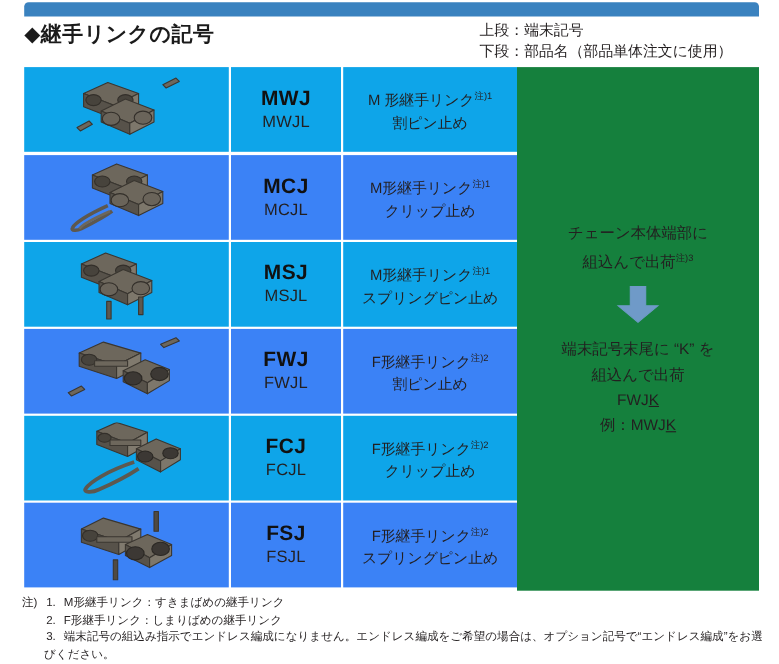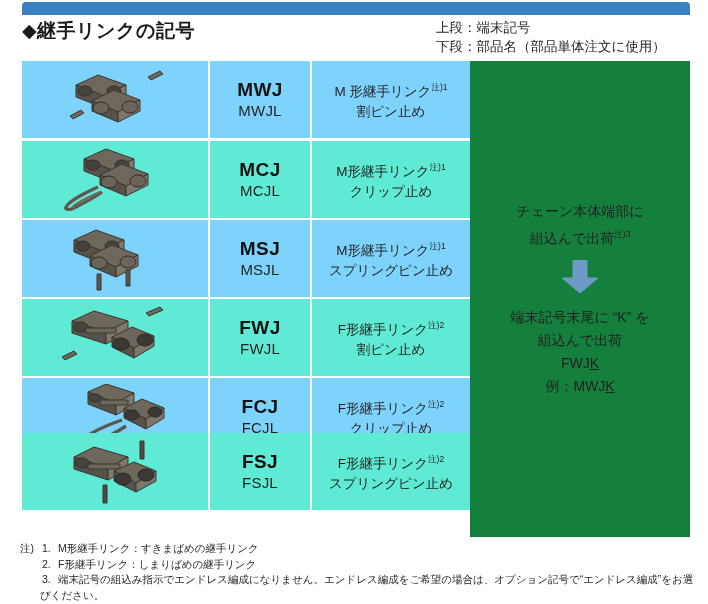--- a/index.html
+++ b/index.html
@@ -34,22 +34,22 @@
   .table{
     position:absolute;left:22px;top:61px;width:668px;height:476px;
   }
   .rows{
     position:absolute;left:0;top:0;width:448px;height:476px;
   }
   .row{
     position:absolute;left:0;width:448px;height:77px;
     display:flex;
   }
-  .row.dark .cell{background:#7dd3fc;}
-  .row.light .cell{background:#5eead4;}
+  .row.dark .cell{background:#0ea5e9;}
+  .row.light .cell{background:#3b82f6;}
   .cell{
     position:relative;
     display:flex;align-items:center;justify-content:center;
   }
   .cell-img{width:186px;}
   .cell-code{width:100px;flex-direction:column;margin-left:2px;}
   .cell-desc{width:158px;flex-direction:column;margin-left:2px;}
   .code-top{
     font-size:19px;font-weight:bold;letter-spacing:.4px;color:#111;
     line-height:23px;
@@ -246,21 +246,21 @@
       <div class="cell cell-code">
         <div class="code-top">FCJ</div>
         <div class="code-bot">FCJL</div>
       </div>
       <div class="cell cell-desc">
         <div class="desc-l1"><span>F形継手リンク</span><span class="sup">注)2</span></div>
         <div class="desc-l2">クリップ止め</div>
       </div>
     </div>
 
-    <div class="row light" style="top:372px;">
+    <div class="row light" style="top:396px;">
       <div class="cell cell-img">
         <svg width="150" height="66" viewBox="0 0 150 66">
           <g stroke="#3a3630" stroke-width="1" stroke-linejoin="round">
             <path d="M34 18 L54 8 L88 18 L68 29 Z" fill="#6d675c"></path>
             <path d="M34 18 L34 30 L68 41 L68 29 Z" fill="#57524a"></path>
             <path d="M68 29 L88 18 L88 30 L68 41 Z" fill="#807a6e"></path>
             <ellipse cx="42" cy="24" rx="7" ry="5" fill="#47433c" stroke="#332f2a"></ellipse>
             <rect x="48" y="25" width="32" height="5" fill="#6d675c"></rect>
             <path d="M74 32 L94 23 L116 32 L96 44 Z" fill="#6d675c"></path>
             <path d="M74 32 L74 42 L96 53 L96 44 Z" fill="#57524a"></path>

